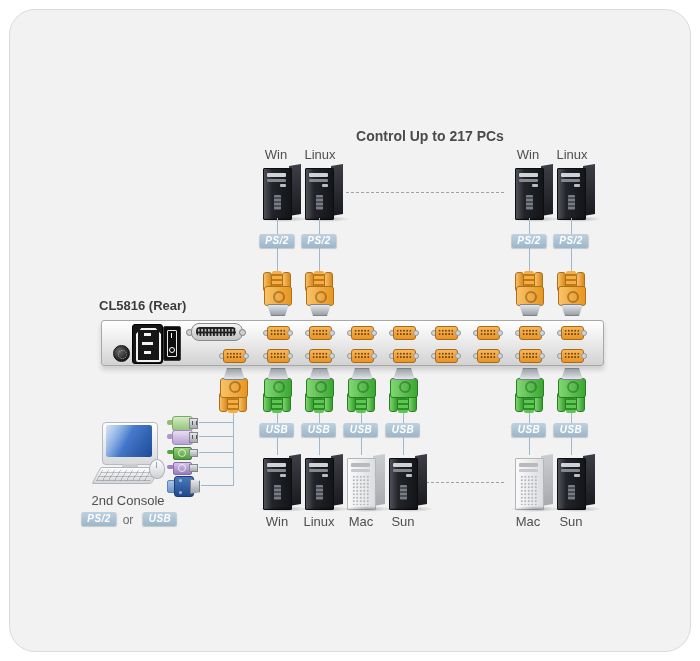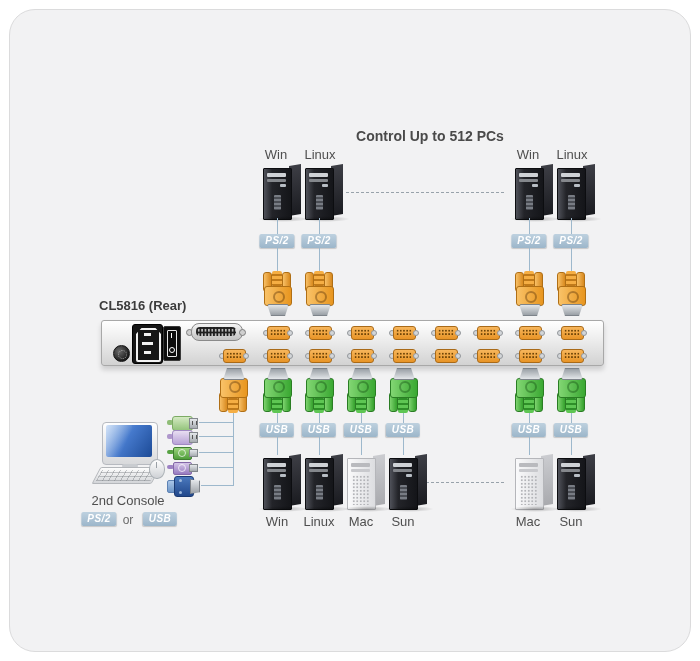--- a/index.html
+++ b/index.html
@@ -111,21 +111,21 @@
   .vgablue .cb{position:absolute;left:7px;top:0;width:18px;height:19px;background:linear-gradient(#4a78bd,#22498c);border:1px solid #1b3a72;border-radius:3px}
   .vgablue .cb::before{content:"";position:absolute;left:4px;top:2px;width:3px;height:3px;border-radius:50%;background:#9db9dd}
   .vgablue .cb::after{content:"";position:absolute;left:4px;bottom:2px;width:3px;height:3px;border-radius:50%;background:#9db9dd}
   .vgablue .tip{position:absolute;right:0;top:3px;width:8px;height:13px;background:linear-gradient(#e4e7ea,#a0a5aa);border:1px solid #7f848a;clip-path:polygon(0 0,100% 12%,100% 88%,0 100%)}
 </style>
 </head>
 <body>
 
 <div class="panel"></div>
 
-<div class="title" style="left:430px;top:128px">Control Up to 512 PCs</div>
+<div class="title" style="left:430px;top:128px">Control Up to 217 PCs</div>
 
 <div class="dash" style="left:346px;top:192px;width:158px"></div>
 <div class="dash" style="left:426px;top:482px;width:78px"></div>
 
 <div class="clabel" style="left:276px;top:147px">Win</div>
 <div class="clabel" style="left:320px;top:147px">Linux</div>
 <div class="clabel" style="left:528px;top:147px">Win</div>
 <div class="clabel" style="left:572px;top:147px">Linux</div>
 
 <div class="tower dark" style="left:261px;top:164px">

